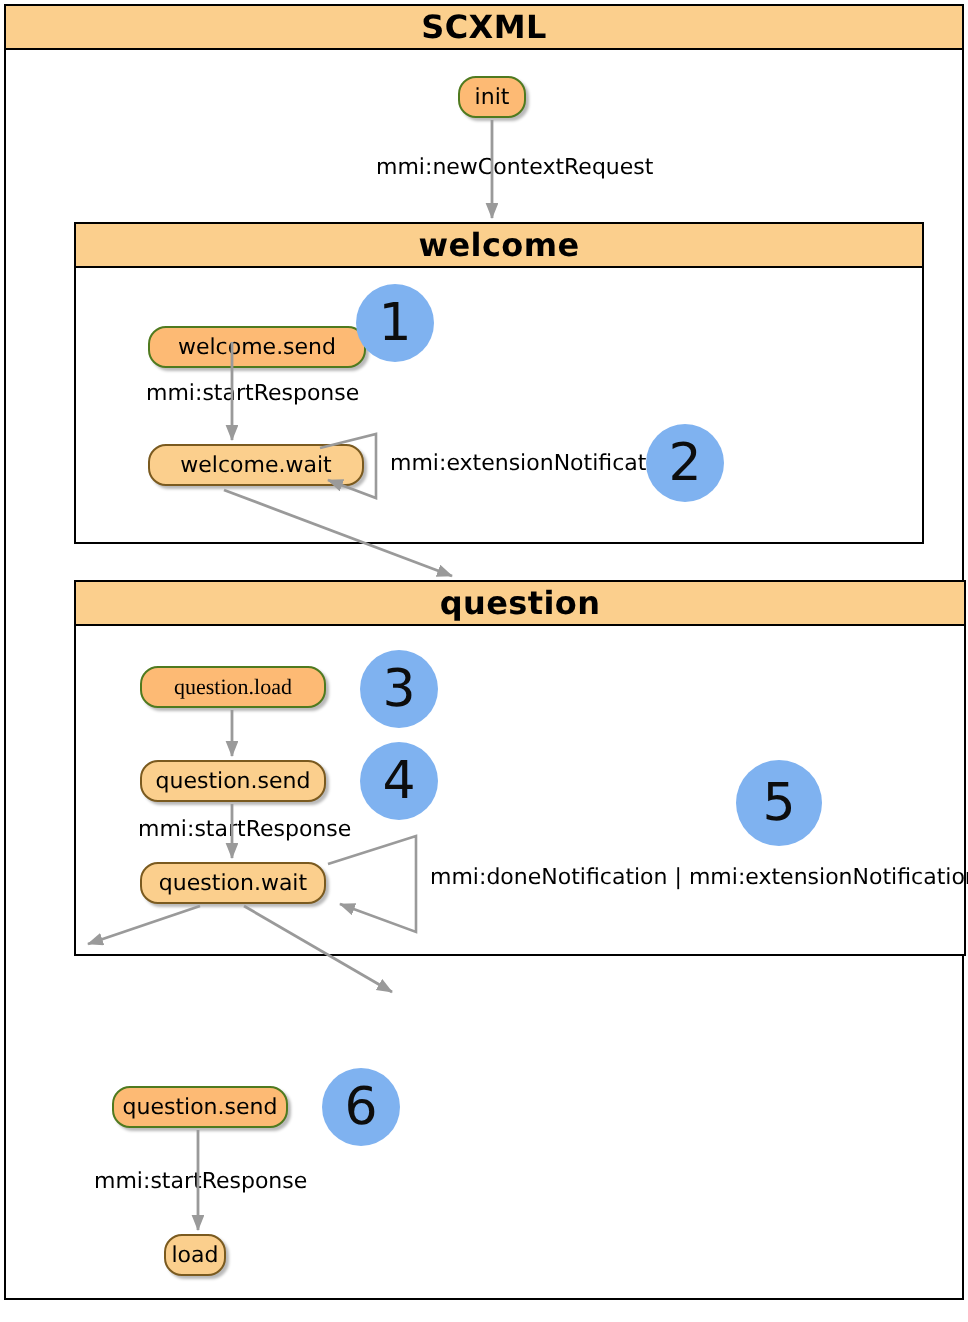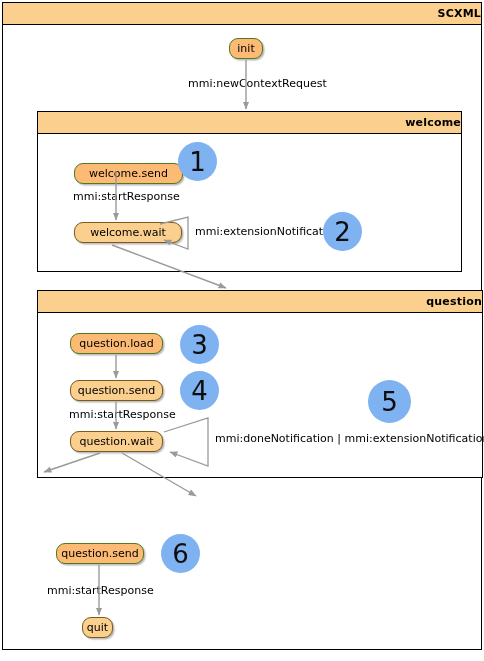--- a/index.html
+++ b/index.html
@@ -24,23 +24,23 @@
     box-sizing: border-box;
     border: 1px solid #000000;
     background: #ffffff;
   }
   .state-header {
     box-sizing: border-box;
     background: #fbcf8d;
     border-bottom: 1px solid #000000;
     height: 22px;
     line-height: 21px;
-    text-align: right;
+    text-align: center;
     font-weight: bold;
-    font-size: 11px;
+    font-size: 16px;
     color: #000000;
     letter-spacing: 0.2px;
   }
   .state-body {
     position: relative;
     width: 100%;
     height: calc(100% - 22px);
   }
 
   
@@ -132,21 +132,21 @@
 
   <div class="callout" style="left:323px; top:212px; width:39px; height:39px;">
     <span>2</span>
   </div>
 
   <div class="state-box" style="left:37px; top:290px; width:446px; height:188px;">
     <div class="state-header">question</div>
     <div class="state-body"></div>
   </div>
 
-  <div class="node green" style="left:70px; top:333px; width:93px; height:21px;">
+  <div class="node green" style="left:70px; top:333px; width:93px; height:21px;font-family:Liberation Serif, serif;">
     <span>question.load</span>
   </div>
 
   <div class="node orange" style="left:70px; top:380px; width:93px; height:21px;">
     <span>question.send</span>
   </div>
 
   <div class="edge-label" style="left:69px; top:408px;">mmi:startResponse</div>
 
   <div class="node orange" style="left:70px; top:431px; width:93px; height:21px;">
@@ -172,21 +172,21 @@
     <span>question.send</span>
   </div>
 
   <div class="callout" style="left:161px; top:534px; width:39px; height:39px;">
     <span>6</span>
   </div>
 
   <div class="edge-label" style="left:47px; top:584px;">mmi:startResponse</div>
 
   <div class="node orange" style="left:82px; top:617px; width:31px; height:21px;">
-    <span>quit</span>
+    <span>load</span>
   </div>
 
   <svg id="wires" viewBox="0 0 484 661" xmlns="http://www.w3.org/2000/svg">
     <defs>
       <marker id="ah" markerWidth="9" markerHeight="9" refX="7.5" refY="3.2" orient="auto" markerUnits="userSpaceOnUse">
         <path d="M0,0 L8,3.2 L0,6.4 z" fill="#9a9a9a"></path>
       </marker>
     </defs>
 
     <line x1="246" y1="60" x2="246" y2="109" stroke="#9a9a9a" stroke-width="1.4" marker-end="url(#ah)"></line>

